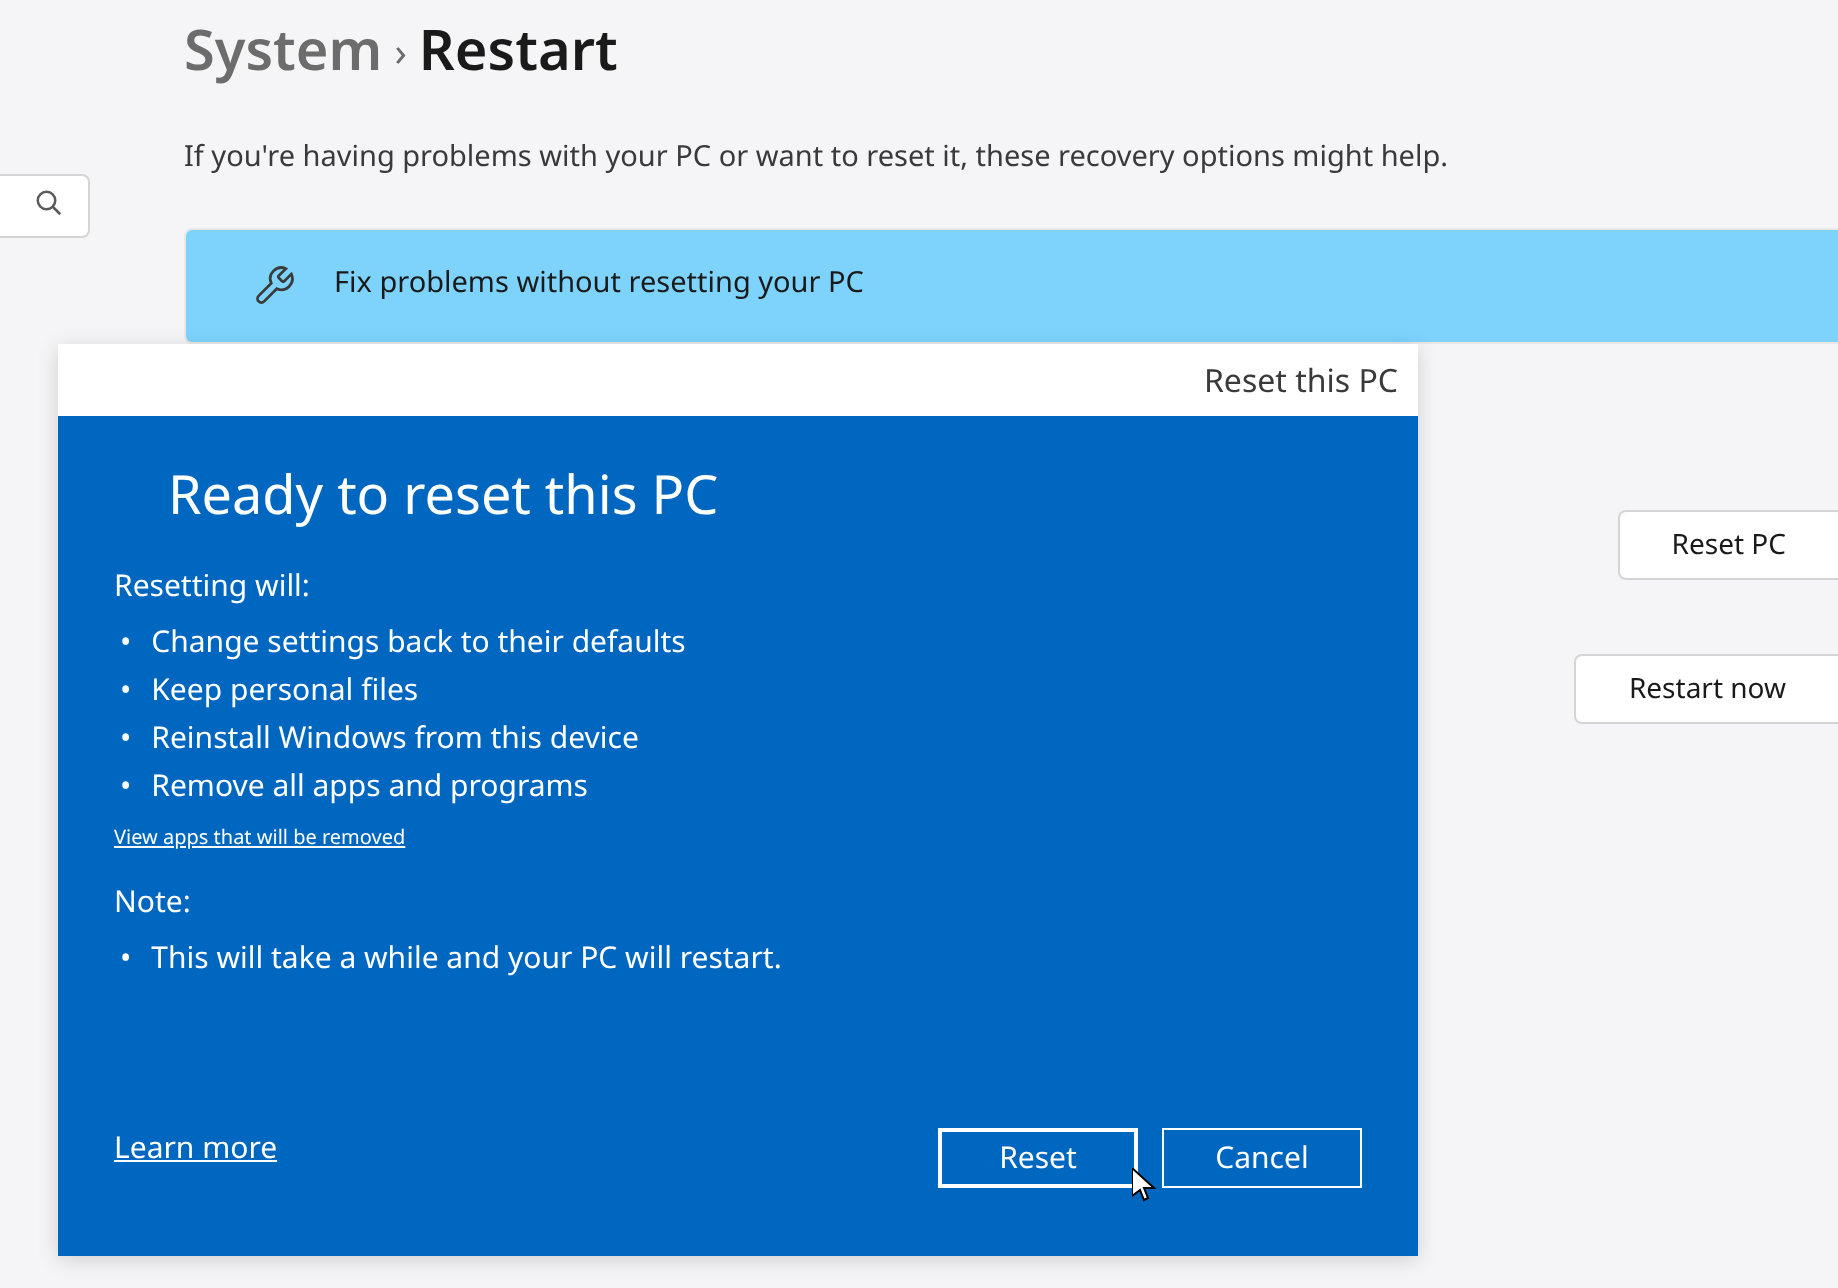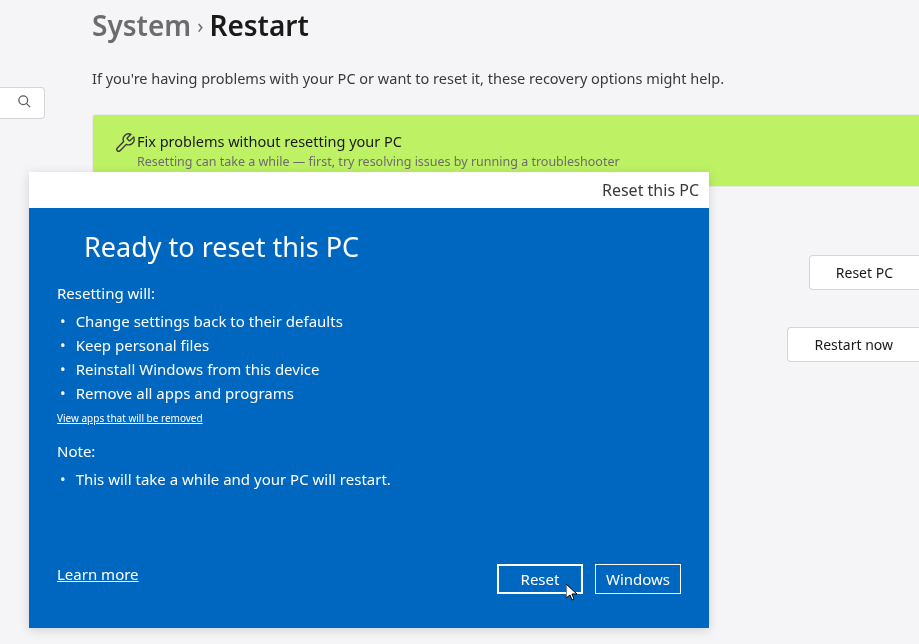--- a/index.html
+++ b/index.html
@@ -64,27 +64,28 @@
       border-radius: 0 4px 4px 0;
       display: flex;
       align-items: center;
       justify-content: flex-end;
       padding-right: 12px;
     }
     
     .card-row {
       margin: 26px 0 0 92px;
       width: 828px;
-      background: #bef264;
+      background: #7dd3fc;
       border: 1px solid #e8e8e8;
       border-radius: 4px 0 0 4px;
       border-right: none;
-      padding: 16px 20px;
+      padding: 16px 32px;
       display: flex;
       align-items: flex-start;
+      gap: 18px;
       position: relative;
     }
     
     .card-icon {
       width: 24px;
       height: 24px;
       flex-shrink: 0;
       display: flex;
       align-items: center;
       justify-content: center;
@@ -206,21 +207,21 @@
       cursor: pointer;
     }
     
     .footer-buttons {
       margin-left: auto;
       display: flex;
       gap: 12px;
     }
     
     .modal-btn {
-      width: 86px;
+      width: 100px;
       height: 30px;
       background: transparent;
       border: 1px solid #fff;
       color: #fff;
       font-size: 15px;
       cursor: pointer;
       display: flex;
       align-items: center;
       justify-content: center;
     }
@@ -259,21 +260,20 @@
   </div>
 
   <div class="card-row">
     <div class="card-icon">
       <svg width="22" height="22" viewBox="0 0 24 24" fill="none" stroke="#3a3a3a" stroke-width="1.5">
         <path d="M14.7 6.3a1 1 0 0 0 0 1.4l1.6 1.6a1 1 0 0 0 1.4 0l3.77-3.77a6 6 0 0 1-7.94 7.94l-6.91 6.91a2.12 2.12 0 0 1-3-3l6.91-6.91a6 6 0 0 1 7.94-7.94l-3.76 3.76z"></path>
       </svg>
     </div>
     <div class="card-content">
       <div class="title">Fix problems without resetting your PC</div>
-      <div class="subtitle">Resetting can take a while — first, try resolving issues by running a troubleshooter</div>
     </div>
   </div>
 
   <button class="action-btn reset-btn-bg">Reset PC</button>
   <button class="action-btn restart-btn-bg">Restart now</button>
 
   <div class="modal">
     <div class="modal-titlebar">Reset this PC</div>
     <div class="modal-body">
       <div class="modal-heading">Ready to reset this PC</div>
@@ -291,21 +291,21 @@
         <div class="modal-label">Note:</div>
         <ul class="modal-list">
           <li>This will take a while and your PC will restart.</li>
         </ul>
       </div>
       
       <div class="modal-footer">
         <span class="learn-more">Learn more</span>
         <div class="footer-buttons">
           <button class="modal-btn primary">Reset</button>
-          <button class="modal-btn">Windows</button>
+          <button class="modal-btn">Cancel</button>
         </div>
       </div>
     </div>
   </div>
 
   <div class="cursor">
     <svg width="14" height="18" viewBox="0 0 14 18">
       <path d="M0 0 L0 14 L4 11 L6 16 L8 15 L6 10 L11 10 Z" fill="#fff" stroke="#000" stroke-width="1"></path>
     </svg>
   </div>

